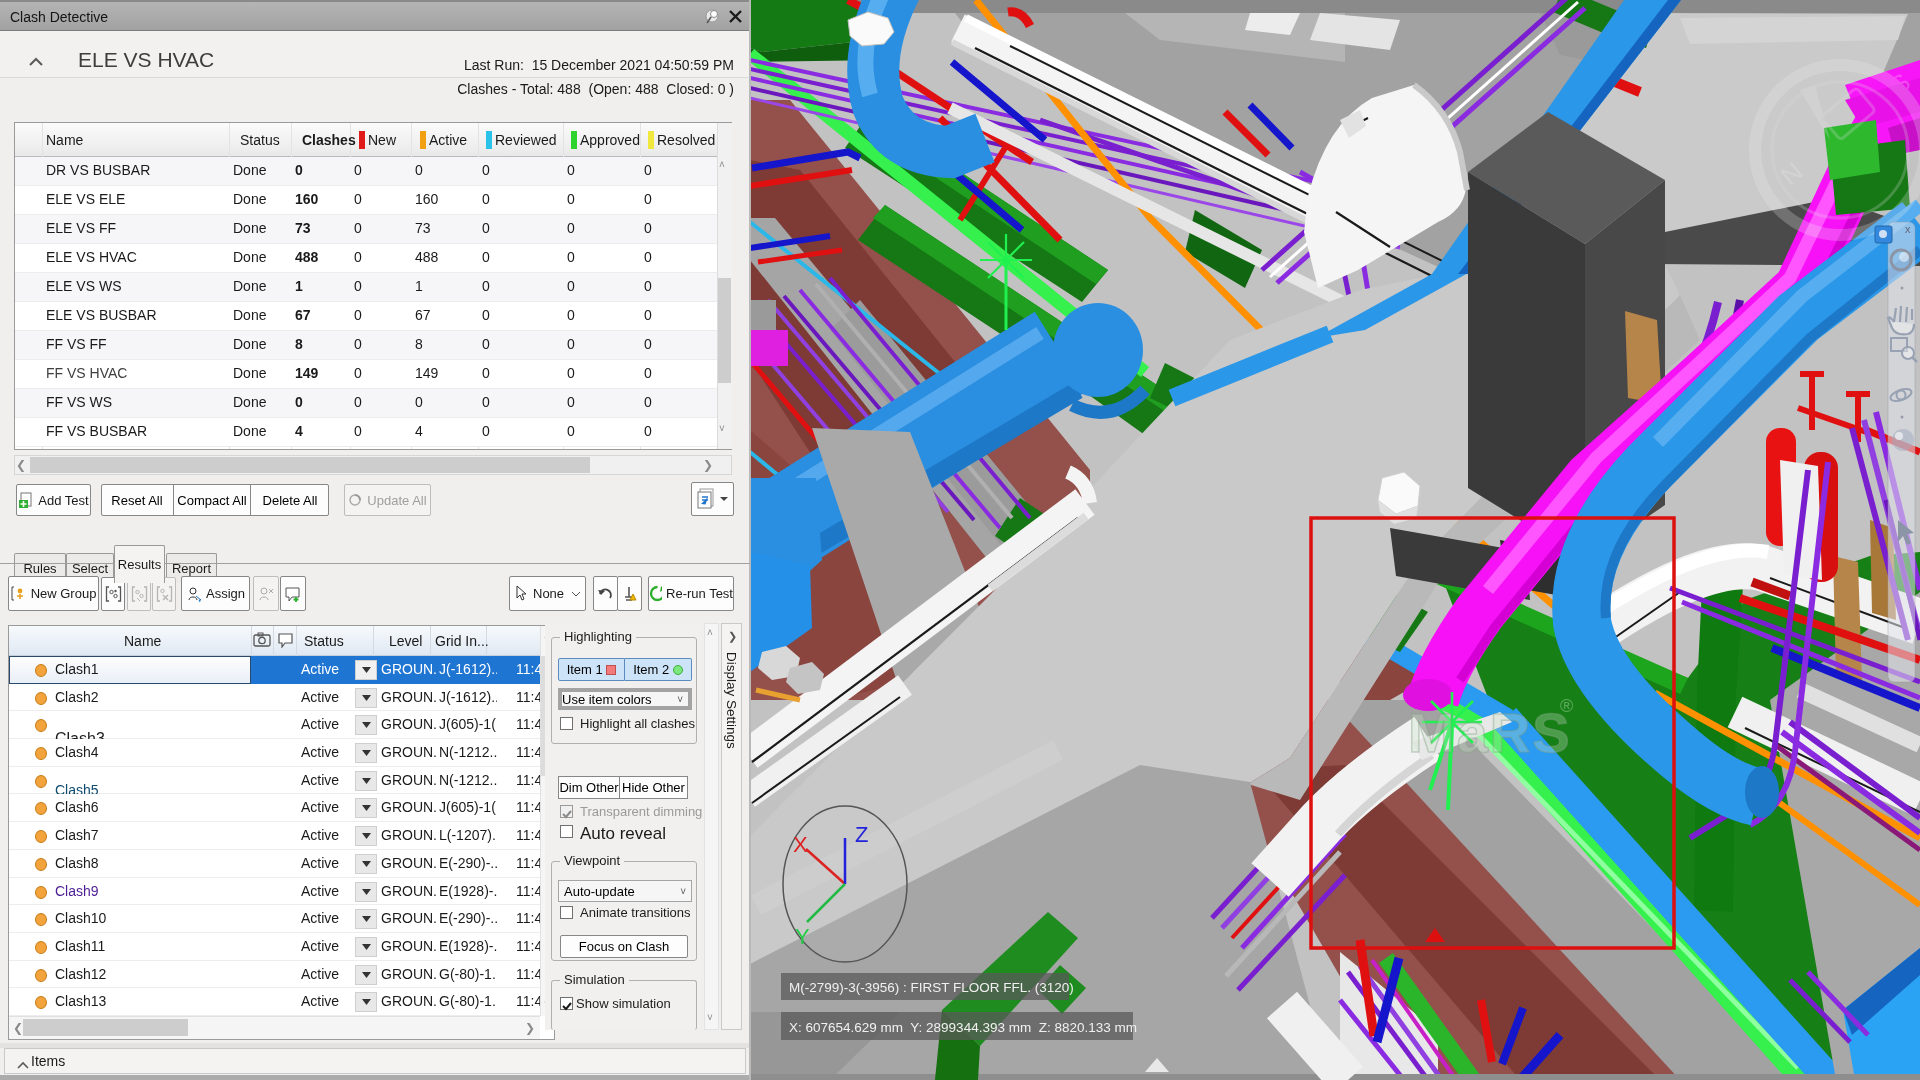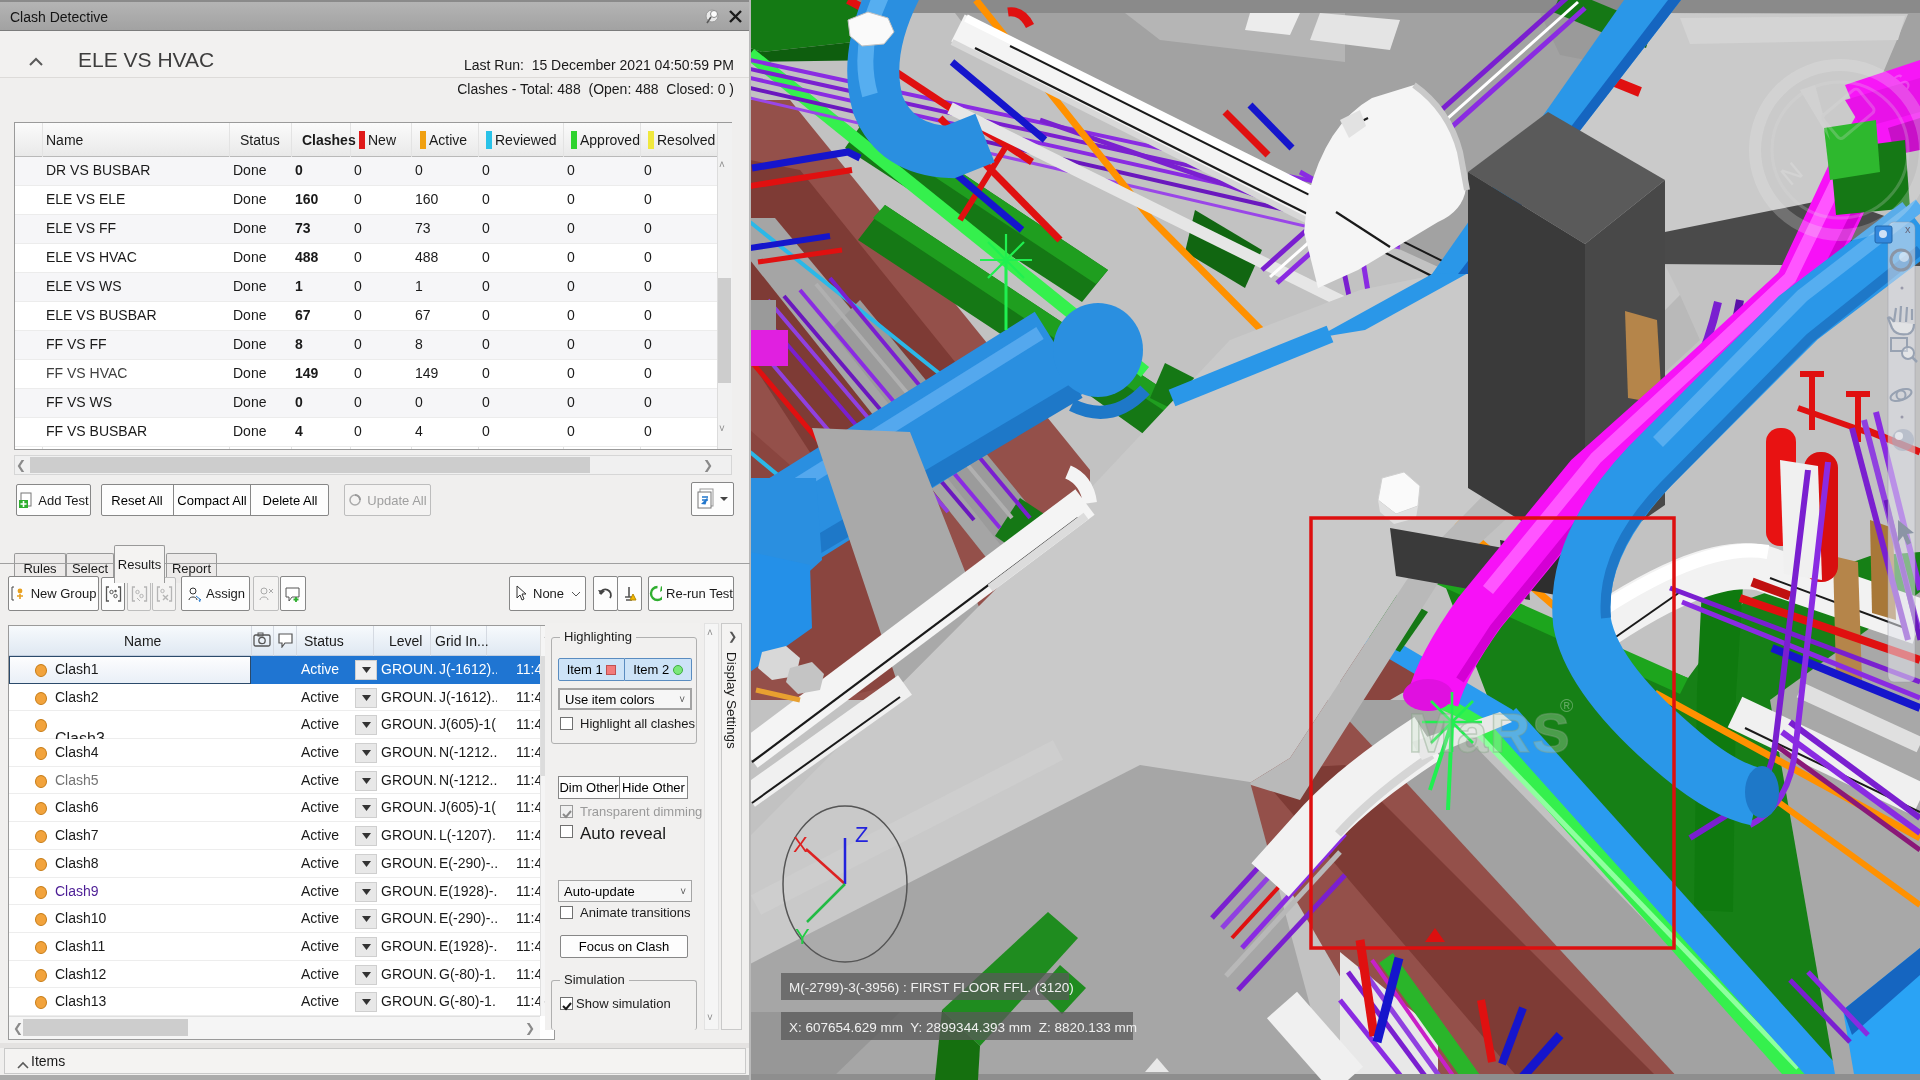--- a/index.html
+++ b/index.html
@@ -608,21 +608,21 @@
     <div class="abs" style="left:346px;top:117px;width:22px;height:20px;background:#e8e8e8;border:1px solid #cfcfcf;display:flex;align-items:center;justify-content:center">
         <svg width="9" height="6">
           <path d="M0 0 h9 l-4.5 6 z" fill="#333"></path>
         </svg>
       </div>
     <div class="abs" style="left:372px;top:118px;width:55px;overflow:hidden;font-size:14px;color:#1a1a1a;white-space:nowrap">GROUN...</div>
     <div class="abs" style="left:430px;top:118px;width:58px;overflow:hidden;font-size:14px;color:#1a1a1a;white-space:nowrap">N(-1212...</div>
     <div class="abs" style="left:507px;top:118px;width:26px;overflow:hidden;font-size:14px;color:#1a1a1a;white-space:nowrap">11:4</div>
     <div class="abs" style="left:0;top:141px;width:531px;height:27px;background:#ffffff;border-bottom:1px solid #ededed"></div>
     <div class="abs" style="left:26px;top:149px;width:12px;height:13px;background:#f2a33c;border:1px solid #c77d18;border-radius:50%"></div>
-    <div class="abs" style="left:46px;top:146px;font-size:14px;color:#737373">Clash5</div>
+    <div class="abs" style="left:46px;top:156px;font-size:14px;color:#0c4a6e">Clash5</div>
     <div class="abs" style="left:292px;top:146px;font-size:14px;color:#1a1a1a">Active</div>
     <div class="abs" style="left:346px;top:145px;width:22px;height:20px;background:#e8e8e8;border:1px solid #cfcfcf;display:flex;align-items:center;justify-content:center">
         <svg width="9" height="6">
           <path d="M0 0 h9 l-4.5 6 z" fill="#333"></path>
         </svg>
       </div>
     <div class="abs" style="left:372px;top:146px;width:55px;overflow:hidden;font-size:14px;color:#1a1a1a;white-space:nowrap">GROUN...</div>
     <div class="abs" style="left:430px;top:146px;width:58px;overflow:hidden;font-size:14px;color:#1a1a1a;white-space:nowrap">N(-1212...</div>
     <div class="abs" style="left:507px;top:146px;width:26px;overflow:hidden;font-size:14px;color:#1a1a1a;white-space:nowrap">11:4</div>
     <div class="abs" style="left:0;top:168px;width:531px;height:28px;background:#ffffff;border-bottom:1px solid #ededed"></div>
@@ -730,31 +730,34 @@
     <div class="abs" style="left:14px;top:393px;width:165px;height:17px;background:#cdcdcd"></div>
     <div class="abs" style="left:516px;top:395px;font-size:12px;color:#8a8a8a">❯</div>
   </div>
 
   <div class="abs" style="left:545px;top:623px;width:155px;height:407px;background:#f1f0ef"></div>
   <div class="gbox" style="left:551px;top:637px;width:146px;height:107px">
       <span class="glabel">Highlighting</span>
     </div>
   <div class="abs" style="left:558px;top:658px;width:67px;height:23px;background:#cde3f7;border:1px solid #5a8cc0;border-radius:2px 0 0 2px;display:flex;align-items:center;justify-content:center;font-size:13px">Item 1&nbsp;<span style="display:inline-block;width:10px;height:10px;background:#f27a7a;border:1px solid #c05050"></span></div>
   <div class="abs" style="left:625px;top:658px;width:67px;height:23px;background:#cde3f7;border:1px solid #5a8cc0;border-left:none;border-radius:0 2px 2px 0;display:flex;align-items:center;justify-content:center;font-size:13px">Item 2&nbsp;<span style="display:inline-block;width:10px;height:10px;background:#7ae87a;border:1px solid #3fae3f;border-radius:50%"></span></div>
-  <div class="abs" style="left:558px;top:688px;width:134px;height:22px;background:#f6f6f6;border:2px solid #a3a3a3;font-size:13px;display:flex;align-items:center;padding-left:5px">Use item colors<span style="position:absolute;right:5px;font-size:10px;color:#555">˅</span></div>
+  <div class="abs" style="left:558px;top:688px;width:134px;height:22px;background:#f6f6f6;border:4px solid #a3a3a3;font-size:13px;display:flex;align-items:center;">Use item colors<span style="position:absolute;right:5px;font-size:10px;color:#555">˅</span></div>
   <div class="cb" style="left:560px;top:717px"></div>
   <div class="abs" style="left:580px;top:716px;font-size:13px;color:#1a1a1a;white-space:nowrap">Highlight all clashes</div>
   <div class="abs" style="left:558px;top:776px;width:62px;height:23px;background:#fdfdfd;border:1px solid #878787;display:flex;align-items:center;justify-content:center;font-size:13px">Dim Other</div>
   <div class="abs" style="left:620px;top:776px;width:68px;height:23px;background:#fdfdfd;border:1px solid #878787;border-left:none;display:flex;align-items:center;justify-content:center;font-size:13px">Hide Other</div>
   <div class="cb" style="left:560px;top:805px;background:#f0f0f0;border-color:#9a9a9a"><svg width="11" height="11">
         <path d="M2 5 l3 3 l5 -6" stroke="#8a8a8a" stroke-width="2" fill="none"></path>
       </svg></div>
   <div class="abs" style="left:580px;top:804px;font-size:13px;color:#9a9a9a;white-space:nowrap">Transparent dimming</div>
   <div class="cb" style="left:560px;top:825px"></div>
   <div class="abs" style="left:580px;top:824px;font-size:17px;color:#1a1a1a">Auto reveal</div>
+  <div class="gbox" style="left:551px;top:861px;width:146px;height:100px">
+      <span class="glabel">Viewpoint</span>
+    </div>
   <div class="abs" style="left:558px;top:880px;width:134px;height:22px;background:#f6f6f6;border:1px solid #a5a5a5;font-size:13px;display:flex;align-items:center;padding-left:5px">Auto-update<span style="position:absolute;right:5px;font-size:10px;color:#555">˅</span></div>
   <div class="cb" style="left:560px;top:906px"></div>
   <div class="abs" style="left:580px;top:905px;font-size:13px;color:#1a1a1a;white-space:nowrap">Animate transitions</div>
   <div class="abs" style="left:560px;top:935px;width:128px;height:23px;background:#fdfdfd;border:1px solid #878787;border-radius:2px;display:flex;align-items:center;justify-content:center;font-size:13px">Focus on Clash</div>
   <div class="gbox" style="left:551px;top:980px;width:146px;height:50px;border-bottom:none">
       <span class="glabel">Simulation</span>
     </div>
   <div class="cb" style="left:560px;top:997px"><svg width="11" height="11">
         <path d="M2 5 l3 3 l5 -6" stroke="#1a1a1a" stroke-width="2" fill="none"></path>
       </svg></div>

